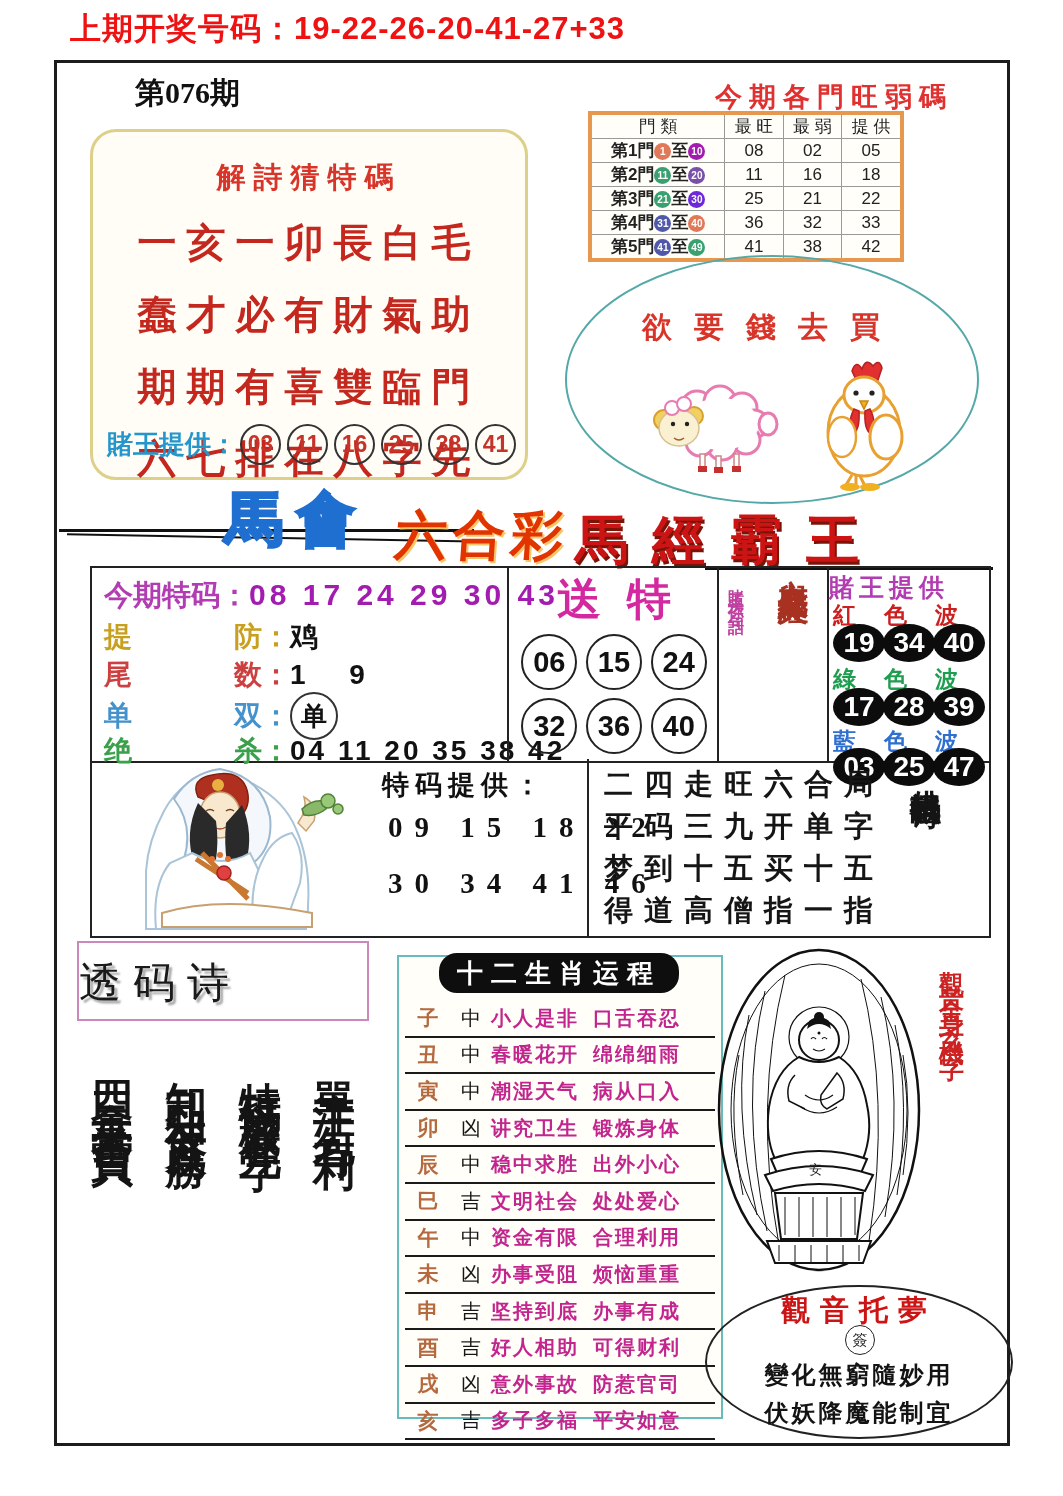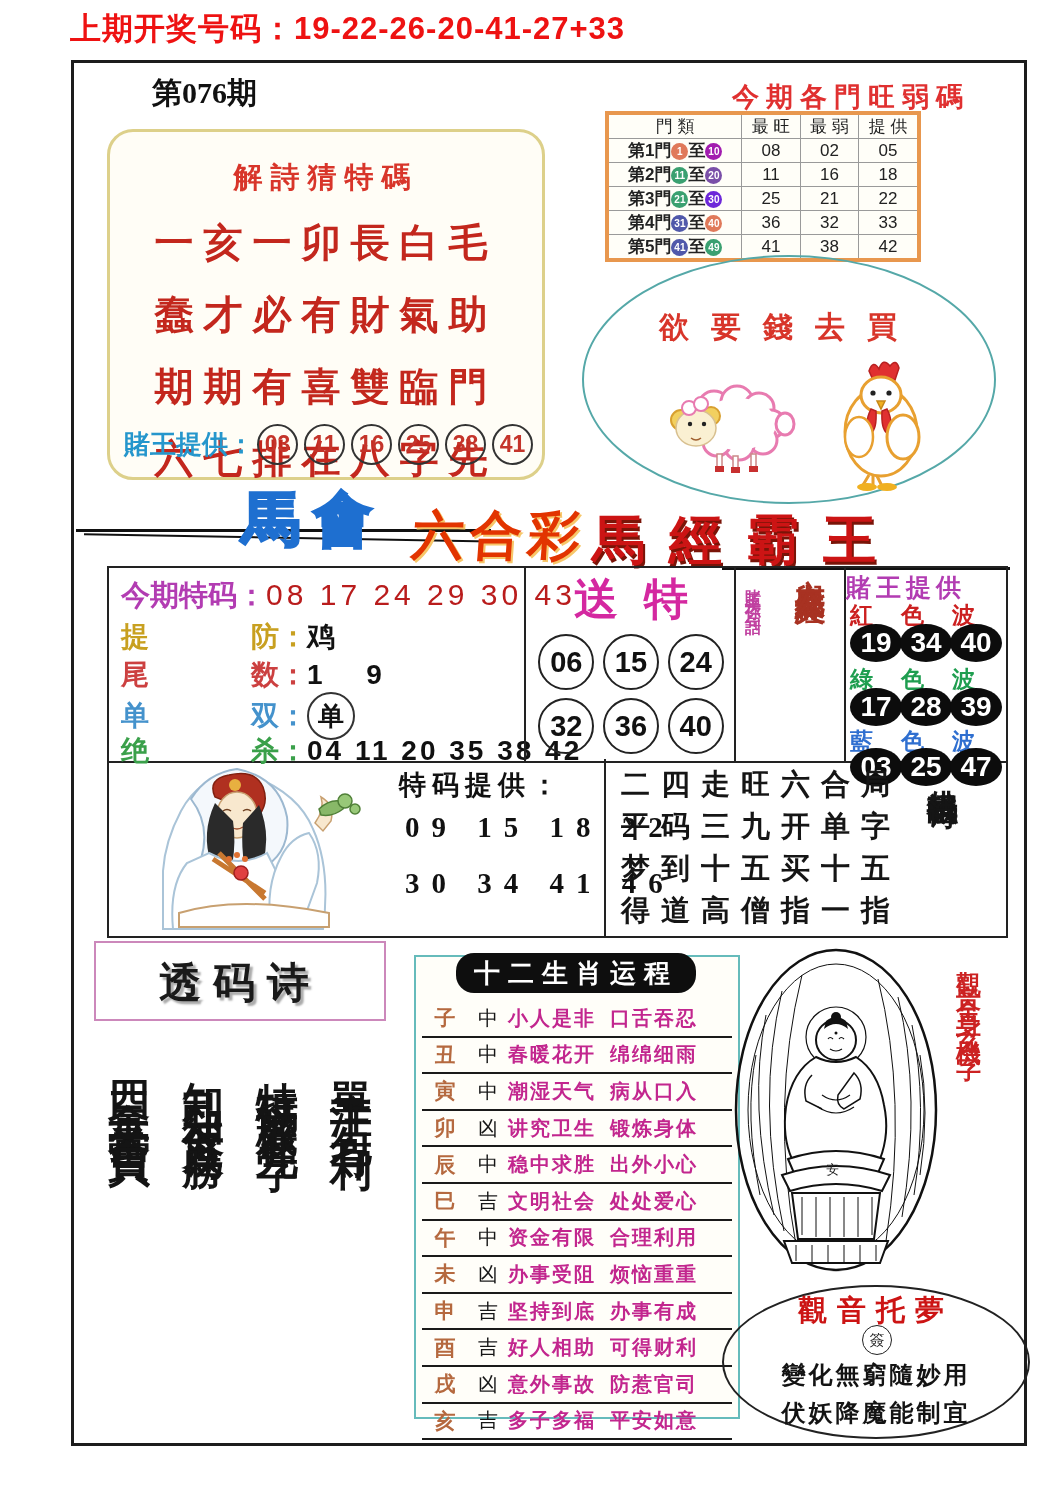--- a/index.html
+++ b/index.html
@@ -7,21 +7,21 @@
     width:1063px; height:1496px; background:#ffffff; position:relative;
     font-family:"Liberation Serif", serif; overflow:hidden;
   }
   .abs { position:absolute; }
 
   
   #top-header { left:70px; top:8px; font-family:"Liberation Sans",sans-serif;
     font-weight:bold; font-size:31px; color:#ee1212; letter-spacing:1px; }
 
   
-  #outer { left:71px; top:60px; width:950px; height:1380px; border:3px solid #1c1c1c; }
+  #outer { left:54px; top:60px; width:950px; height:1380px; border:3px solid #1c1c1c; }
   #outer > * { position:absolute; }
 
   #issue { left:78px; top:10px; font-size:30px; font-weight:bold; color:#111; }
 
   
   #poem-box { left:33px; top:66px; width:432px; height:345px;
     border:3px solid #ddd08a; border-radius:26px; background:#fffdf6; }
   #poem-title { width:100%; text-align:center; margin-top:26px; font-size:29px;
     font-weight:bold; color:#d8352a; letter-spacing:8px; }
   .poem-line { width:100%; text-align:center; font-size:39px; font-weight:bold;
@@ -63,21 +63,21 @@
     letter-spacing:24px; text-shadow:2px 3px 0 #7a1408; white-space:nowrap; }
 
   
   #mid-section { left:33px; top:503px; width:897px; height:193px; border:2px solid #222; }
   #mid-section > * { position:absolute; }
   .vline { position:absolute; top:0; width:0; height:100%; border-left:2px solid #222; }
 
   #tema-col { left:0; top:0; width:417px; height:100%; }
   #tema-row1 { position:absolute; left:12px; top:8px; white-space:nowrap; }
   #tema-label { color:#b23cb2; font-size:29px; font-weight:bold; }
-  #tema-value { color:#b91c1c; font-size:30px; font-weight:normal; letter-spacing:4px;
+  #tema-value { color:#a21caf; font-size:30px; font-weight:bold; letter-spacing:4px;
     font-family:"Liberation Sans",sans-serif; }
   .tema-row { position:absolute; left:12px; white-space:nowrap; }
   .tema-l { display:inline-block; width:130px; font-size:28px; font-weight:bold; }
   .tema-r { font-size:28px; font-weight:bold; }
   .tema-v { font-size:28px; font-weight:bold; color:#111;
     font-family:"Liberation Sans",sans-serif; letter-spacing:4px; }
   .c-yellow { color:#c8a020; } .c-red { color:#cc4040; }
   .c-blue { color:#4492cc; } .c-green { color:#3aa04a; }
   #dan-circle { display:inline-flex; width:44px; height:44px; border:2px solid #333;
     border-radius:50%; align-items:center; justify-content:center; font-size:26px;
@@ -122,22 +122,22 @@
   .provide-line { left:296px; font-size:29px; font-weight:bold; color:#111;
     letter-spacing:12px; font-family:"Liberation Serif",serif; }
   #provide-divider { left:495px; top:0; height:100%; border-left:2px solid #222; }
   .fozu-line { left:512px; font-size:29px; font-weight:bold; color:#151515;
     letter-spacing:11px; white-space:nowrap; }
   #fozu-vertical { left:812px; top:6px; writing-mode:vertical-rl; text-orientation:upright;
     font-size:31px; font-weight:bold; color:#151515; letter-spacing:2px; }
 
   
   #touma-box { left:20px; top:878px; width:288px; height:76px; border:2px solid #cc88bb; }
-  #touma-title { width:100%; text-align:center; margin-top:12px; font-size:42px;
-    font-weight:bold; color:#1a1a1a; letter-spacing:12px; text-shadow:3px 3px 2px #aaa; }
+  #touma-title { width:100%; text-align:left; margin-top:12px; font-size:42px;
+    font-weight:normal; color:#1a1a1a; letter-spacing:12px; text-shadow:3px 3px 2px #aaa; }
   #touma-poem { left:14px; top:985px; width:300px; height:385px; writing-mode:vertical-rl;
     text-orientation:upright; font-size:42px; font-weight:bold; color:#141414;
     line-height:74px; letter-spacing:11px; }
 
   
   #shengxiao-box { left:340px; top:892px; width:322px; height:460px;
     border:2px solid #66bbbb; background:#fffef9; }
   #shengxiao-title { position:absolute; left:40px; top:-4px; width:240px; height:40px;
     background:#0e0e0e; border-radius:18px; color:#fff; font-size:26px; font-weight:bold;
     display:flex; align-items:center; justify-content:center; letter-spacing:8px; }

